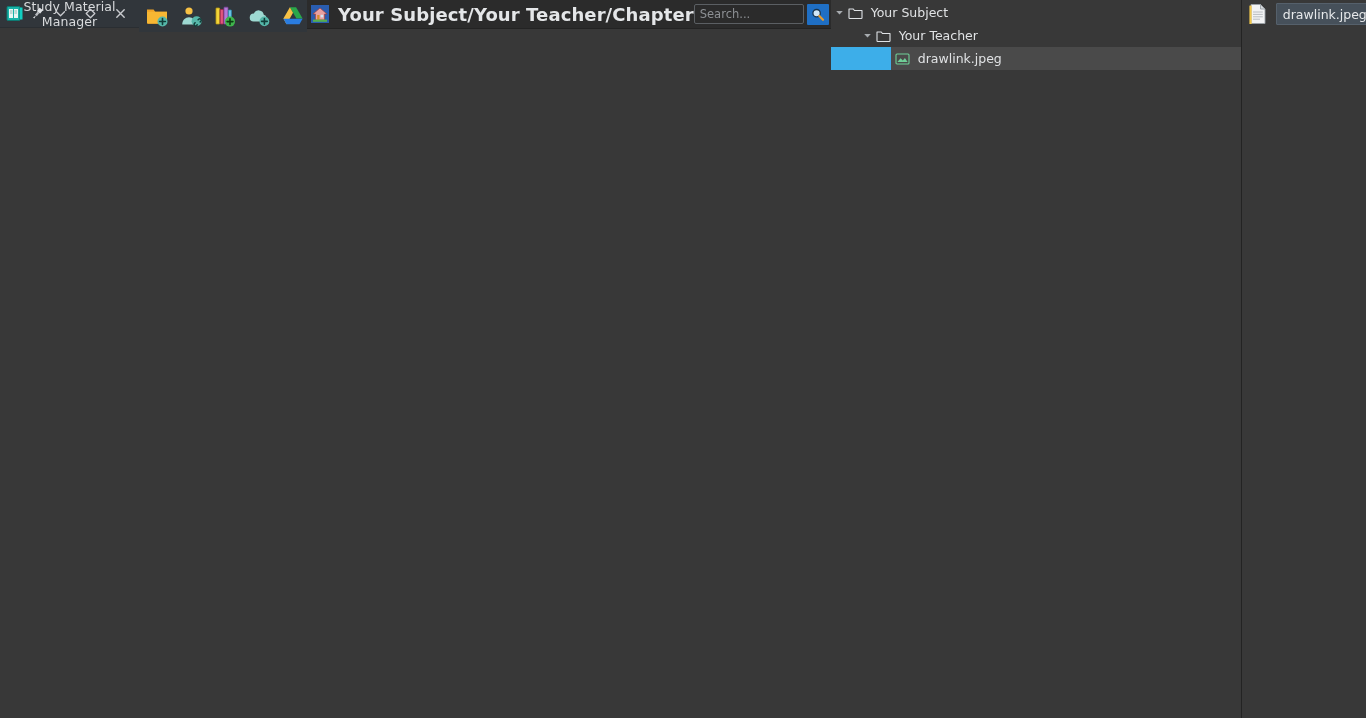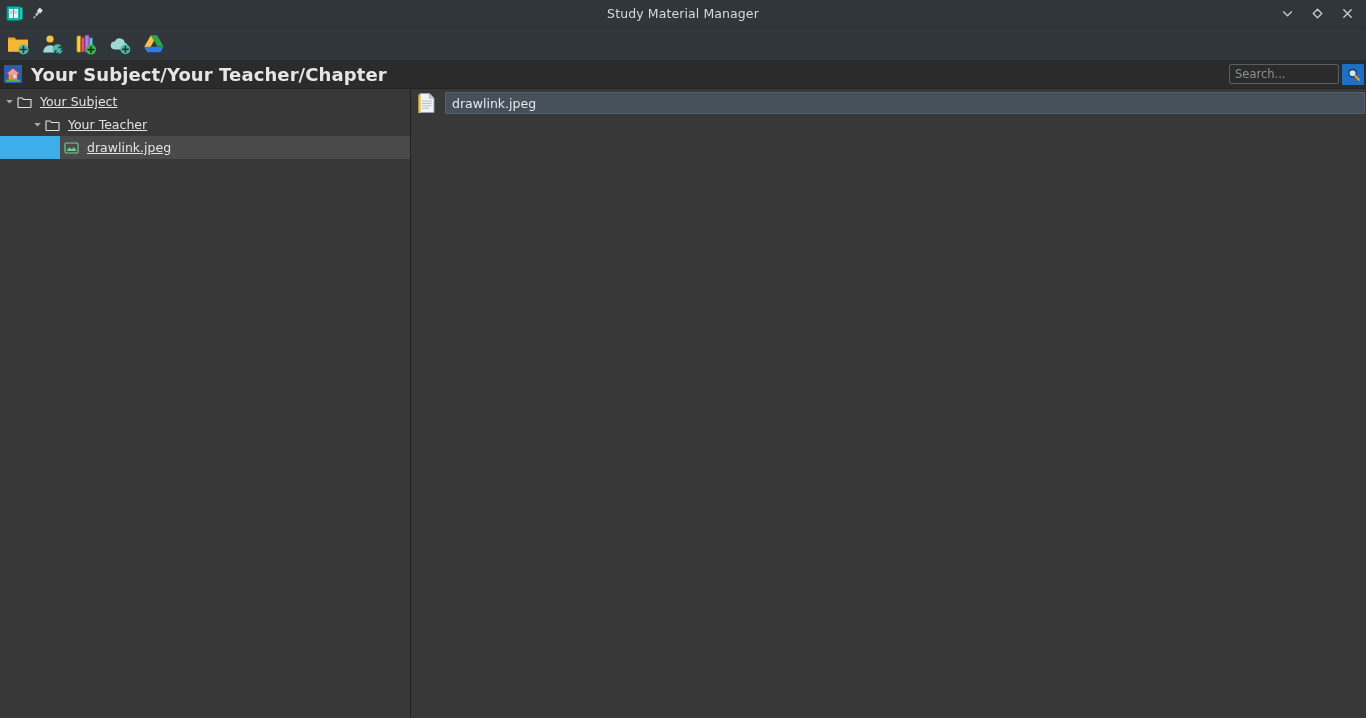--- a/index.html
+++ b/index.html
@@ -4,21 +4,21 @@
 <title>Study Material Manager</title>
 <style>
   * { margin:0; padding:0; box-sizing:border-box; }
   html, body {
     width:1366px; height:718px;
     background:#383838;
     font-family:"DejaVu Sans","Liberation Sans",sans-serif;
     overflow:hidden;
     -webkit-font-smoothing:antialiased;
   }
-  .app { width:1366px; height:718px; display:flex; flex-direction:column; position:relative; }
+  .app { width:1366px; height:718px; display:flex; flex-direction:row; position:relative; }
 
   
   .titlebar {
     height:28px; background:#31363b;
     display:flex; align-items:center; position:relative;
     border-bottom:1px solid #2a2e32; flex:none;
   }
   .tb-left { display:flex; align-items:center; gap:6px; padding-left:5px; z-index:2; }
   .tb-title {
     position:absolute; left:0; right:0; text-align:center;
@@ -78,21 +78,21 @@
   .sidebar {
     width:411px; flex:none; background:#383838;
     border-right:1px solid #232323; overflow:hidden; position:relative;
   }
   .main { flex:1; background:#383838; overflow:hidden; }
 
   
   .tree { padding-top:1px; }
   .trow {
     height:23px; display:flex; align-items:center;
-    font-size:12.5px; color:#e0e2e4; position:relative; white-space:nowrap;text-decoration:underline;
+    font-size:12.5px; color:#e0e2e4; position:relative; white-space:nowrap;
   }
   .trow.selected { background:#4a4a4a; }
   .trow.selected .selbar {
     position:absolute; left:0; top:0; width:60px; height:100%;
     background:#3daee9;
   }
   .twist {
     width:14px; height:23px; display:flex; align-items:center; justify-content:center;
     flex:none; position:relative; z-index:2;
   }

